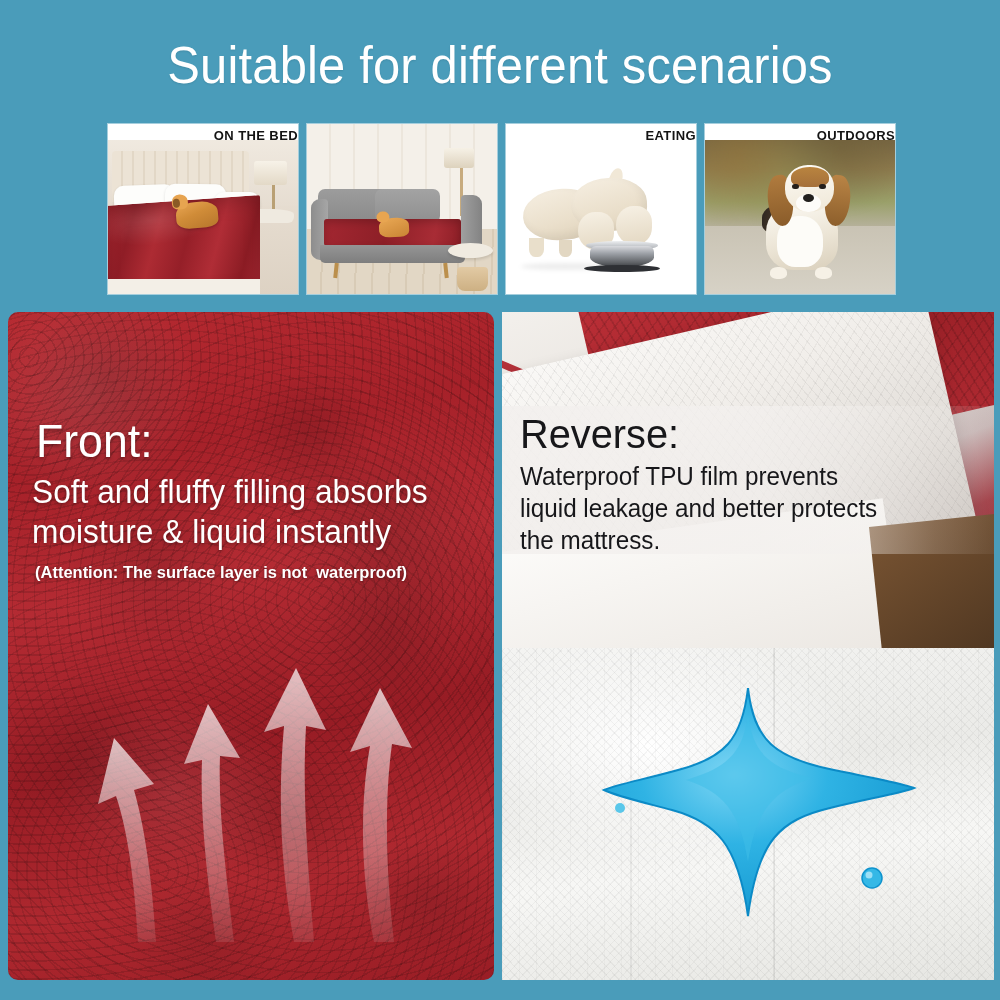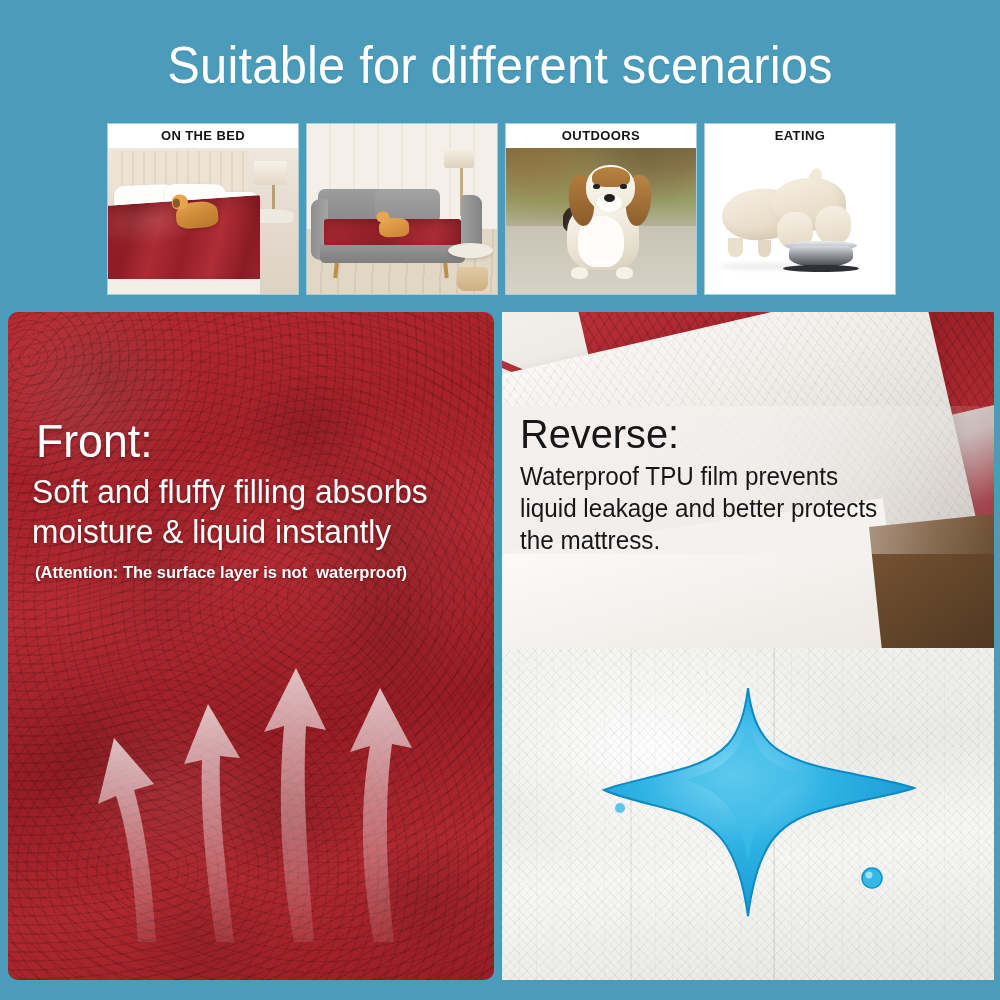--- a/index.html
+++ b/index.html
@@ -33,22 +33,22 @@
   }
   .scenario-card{
     width:190px; height:170px;
     background:#ffffff;
     position:relative;
     overflow:hidden;
     box-shadow:0 0 0 1px rgba(255,255,255,0.5);
   }
   .scenario-label{
     position:absolute; top:0; left:0; width:100%;
-    height:24px; line-height:24px;
-    text-align:center;
+    height:16px; line-height:24px;
+    text-align:right;
     background:#ffffff;
     color:#141414;
     font-size:13px;
     font-weight:700;
     letter-spacing:0.4px;
     z-index:6;
     white-space:nowrap;
   }
   .scene-img{ position:absolute; top:0; left:0; width:100%; height:100%; }
 
@@ -379,55 +379,55 @@
       <div class="sofa-base"></div>
       <div class="sofa-leg l1"></div>
         <div class="sofa-leg l2"></div>
       <div class="coffee-table"></div>
         <div class="basket"></div>
       <div class="sofa-dog"></div>
     </div>
   </div>
 
   <div class="scenario-card">
+    <div class="scene-img eating">
+      <div class="eat-shadow"></div>
+      <div class="pup-tail"></div>
+      <div class="pup a"></div>
+      <div class="pup b"></div>
+      <div class="pup-legs"></div>
+        <div class="pup-legs2"></div>
+      <div class="pup-head a"></div>
+      <div class="pup-head b"></div>
+      <div class="bowl-rim"></div>
+      <div class="bowl"></div>
+      <div class="bowl-foot"></div>
+    </div>
+    <div class="scenario-label">EATING</div>
+  </div>
+
+  <div class="scenario-card">
     <div class="scene-img outdoors">
       <div class="out-blur"></div>
       <div class="out-ground"></div>
       <div class="beagle-back"></div>
       <div class="beagle-body"></div>
       <div class="beagle-chest"></div>
       <div class="beagle-ear-l"></div>
         <div class="beagle-ear-r"></div>
       <div class="beagle-head"></div>
       <div class="beagle-cap"></div>
       <div class="beagle-eye e1"></div>
         <div class="beagle-eye e2"></div>
       <div class="beagle-snout"></div>
         <div class="beagle-nose"></div>
       <div class="beagle-paw pw1"></div>
         <div class="beagle-paw pw2"></div>
     </div>
     <div class="scenario-label">OUTDOORS</div>
-  </div>
-
-  <div class="scenario-card">
-    <div class="scene-img eating">
-      <div class="eat-shadow"></div>
-      <div class="pup-tail"></div>
-      <div class="pup a"></div>
-      <div class="pup b"></div>
-      <div class="pup-legs"></div>
-        <div class="pup-legs2"></div>
-      <div class="pup-head a"></div>
-      <div class="pup-head b"></div>
-      <div class="bowl-rim"></div>
-      <div class="bowl"></div>
-      <div class="bowl-foot"></div>
-    </div>
-    <div class="scenario-label">EATING</div>
   </div>
 
 </div>
 
 <div class="panels">
 
   <div class="panel-front">
     <div class="quilt-swirl"></div>
     <div class="quilt-tex"></div>
 

